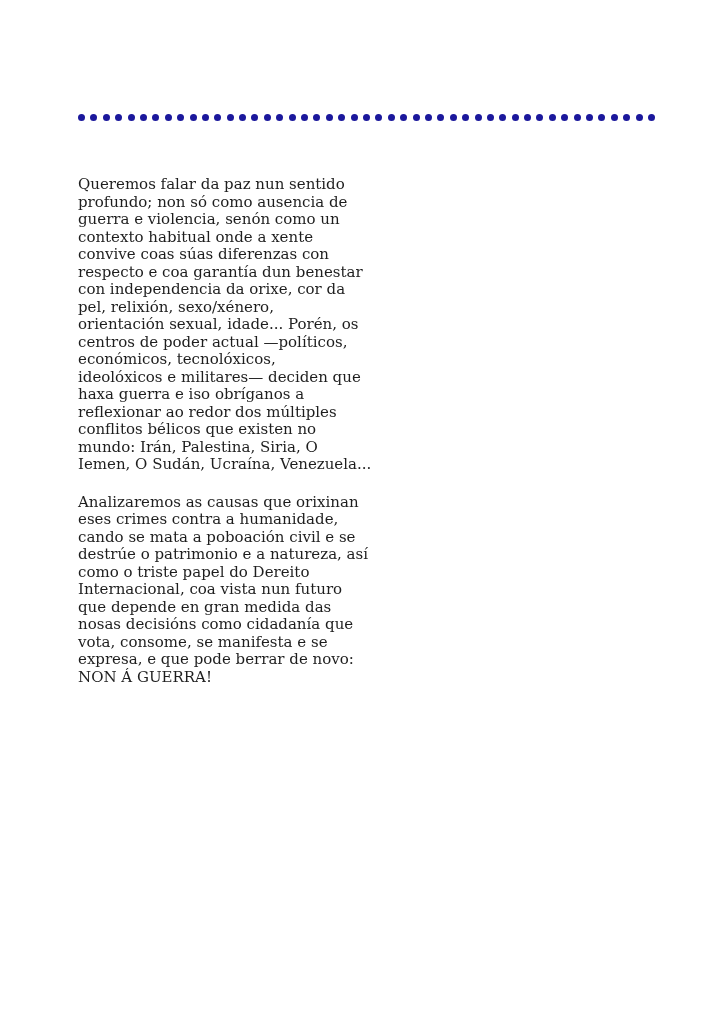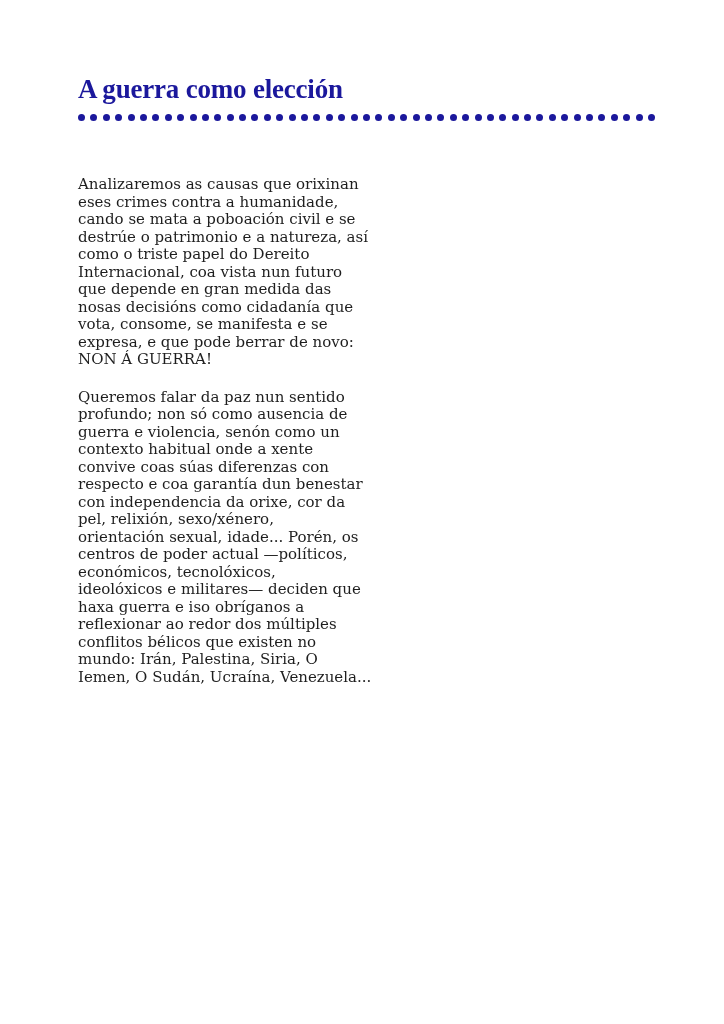--- a/index.html
+++ b/index.html
@@ -60,21 +60,20 @@
   }
   .body-text p {
     margin: 0 0 20px 0;
     white-space: pre-line;
   }
 </style>
 </head>
 <body>
 
 <div class="page">
-  <h1 class="title">A guerra como elección</h1>
 
   <div class="dots">
       <span class="dot"></span>
       <span class="dot"></span>
       <span class="dot"></span>
       <span class="dot"></span>
       <span class="dot"></span>
       <span class="dot"></span>
       <span class="dot"></span>
       <span class="dot"></span>
@@ -113,42 +112,42 @@
       <span class="dot"></span>
       <span class="dot"></span>
       <span class="dot"></span>
       <span class="dot"></span>
       <span class="dot"></span>
       <span class="dot"></span>
       <span class="dot"></span>
     </div>
 
   <div class="body-text">
-    <p>Analizaremos as causas que orixinan
-eses crimes contra a humanidade,
-cando se mata a poboación civil e se
-destrúe o patrimonio e a natureza, así
-como o triste papel do Dereito
-Internacional, coa vista nun futuro
-que depende en gran medida das
-nosas decisións como cidadanía que
-vota, consome, se manifesta e se
-expresa, e que pode berrar de novo:
-NON Á GUERRA!</p>
     <p>Queremos falar da paz nun sentido
 profundo; non só como ausencia de
 guerra e violencia, senón como un
 contexto habitual onde a xente
 convive coas súas diferenzas con
 respecto e coa garantía dun benestar
 con independencia da orixe, cor da
 pel, relixión, sexo/xénero,
 orientación sexual, idade... Porén, os
 centros de poder actual —políticos,
 económicos, tecnolóxicos,
 ideolóxicos e militares— deciden que
 haxa guerra e iso obríganos a
 reflexionar ao redor dos múltiples
 conflitos bélicos que existen no
 mundo: Irán, Palestina, Siria, O
 Iemen, O Sudán, Ucraína, Venezuela...</p>
+    <p>Analizaremos as causas que orixinan
+eses crimes contra a humanidade,
+cando se mata a poboación civil e se
+destrúe o patrimonio e a natureza, así
+como o triste papel do Dereito
+Internacional, coa vista nun futuro
+que depende en gran medida das
+nosas decisións como cidadanía que
+vota, consome, se manifesta e se
+expresa, e que pode berrar de novo:
+NON Á GUERRA!</p>
   </div>
 </div>
 
 </body></html>

